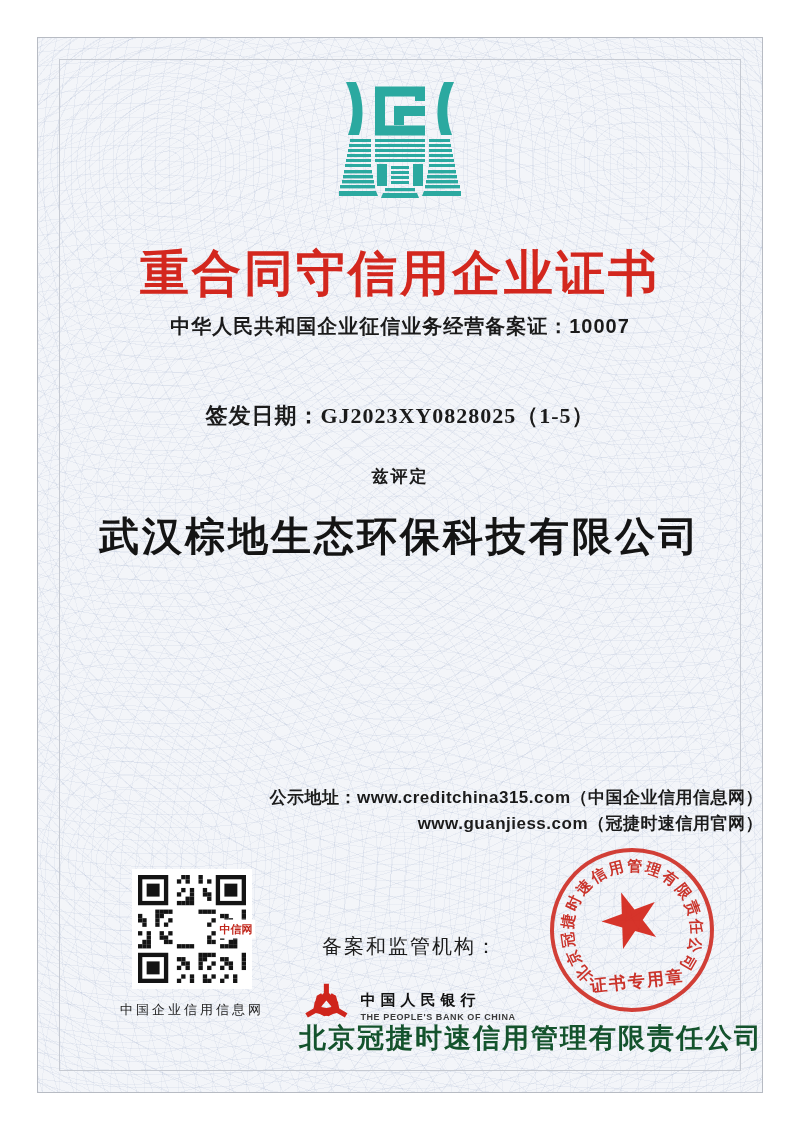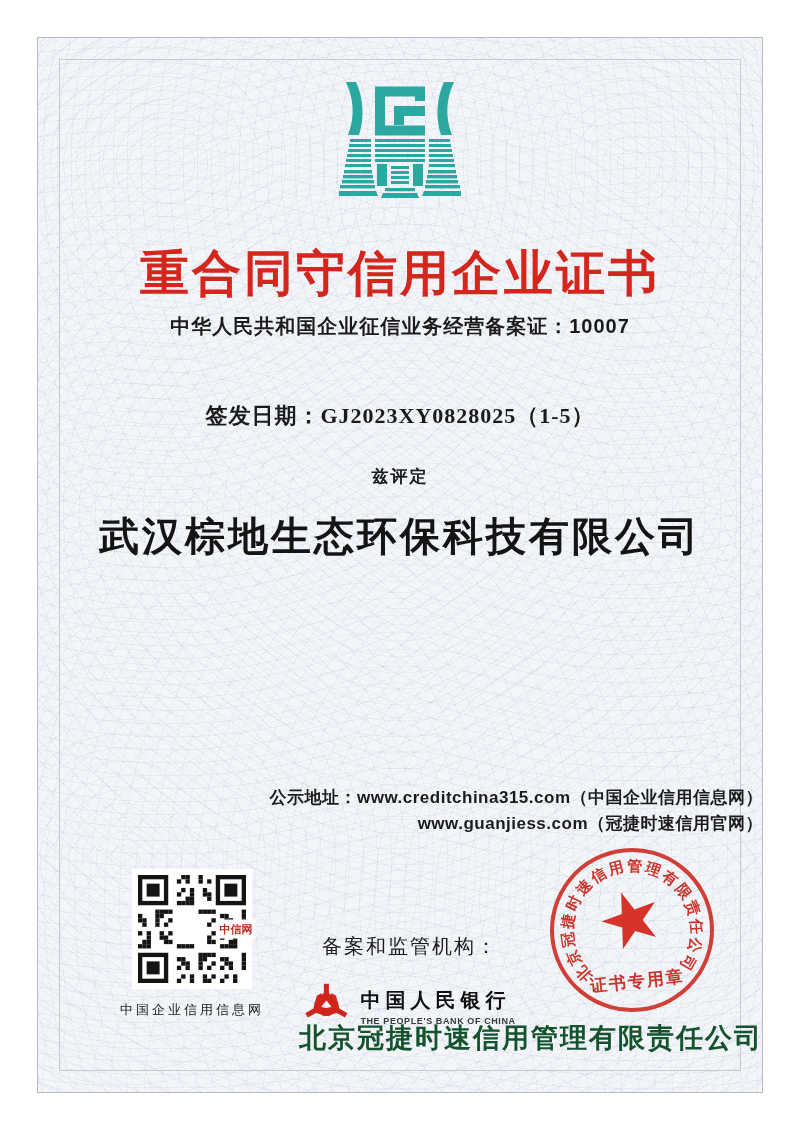--- a/index.html
+++ b/index.html
@@ -32,21 +32,21 @@
   .qr-box{position:relative;width:108px;height:108px;margin:0 auto;background:#fff;padding:6px;}
   .qr-center{position:absolute;left:50%;top:50%;transform:translate(-50%,-50%);
              background:#fff;padding:2px 3px;font-size:11px;color:#c1271c;
              font-family:"Liberation Serif",serif;font-weight:bold;white-space:nowrap;margin-left:44px;}
   .qr-caption{margin-top:12px;font-size:13px;letter-spacing:3px;font-family:"Liberation Serif",serif;color:#222;}
   
   .center-col{position:absolute;left:50%;top:896px;transform:translateX(-50%);margin-left:10px;text-align:center;white-space:nowrap;}
   .reg-label{font-size:20px;font-family:"Liberation Serif",serif;color:#1d1d1d;letter-spacing:2px;}
   .bank-row{margin-top:22px;display:flex;align-items:center;justify-content:center;gap:12px;}
   .bank-text{text-align:left;}
-  .bank-cn{font-size:20px;font-weight:bold;font-family:"Liberation Serif",serif;letter-spacing:5px;color:#111;}
+  .bank-cn{font-size:15px;font-weight:bold;font-family:"Liberation Serif",serif;letter-spacing:5px;color:#111;}
   .bank-en{font-size:9px;font-weight:bold;letter-spacing:0.6px;color:#3a3a3a;margin-top:2px;}
   
   .seal{position:absolute;left:507px;top:805px;width:176px;height:176px;transform:rotate(-6deg);}
   .seal-ring{position:absolute;inset:6px;border:4px solid rgba(205,37,27,0.88);border-radius:50%;}
   .seal-char{position:absolute;left:50%;top:50%;font-size:15px;font-weight:bold;
              color:rgba(199,34,24,0.92);width:16px;margin-left:-8px;margin-top:-9px;text-align:center;}
   .seal-star{position:absolute;left:50%;top:44%;transform:translate(-50%,-50%) rotate(-14deg);
              font-size:74px;color:rgba(212,35,24,0.92);line-height:1;}
   .seal-bottom{position:absolute;left:0;right:0;top:128px;text-align:center;font-size:17px;
                font-weight:bold;color:rgba(199,34,24,0.92);letter-spacing:2px;}

